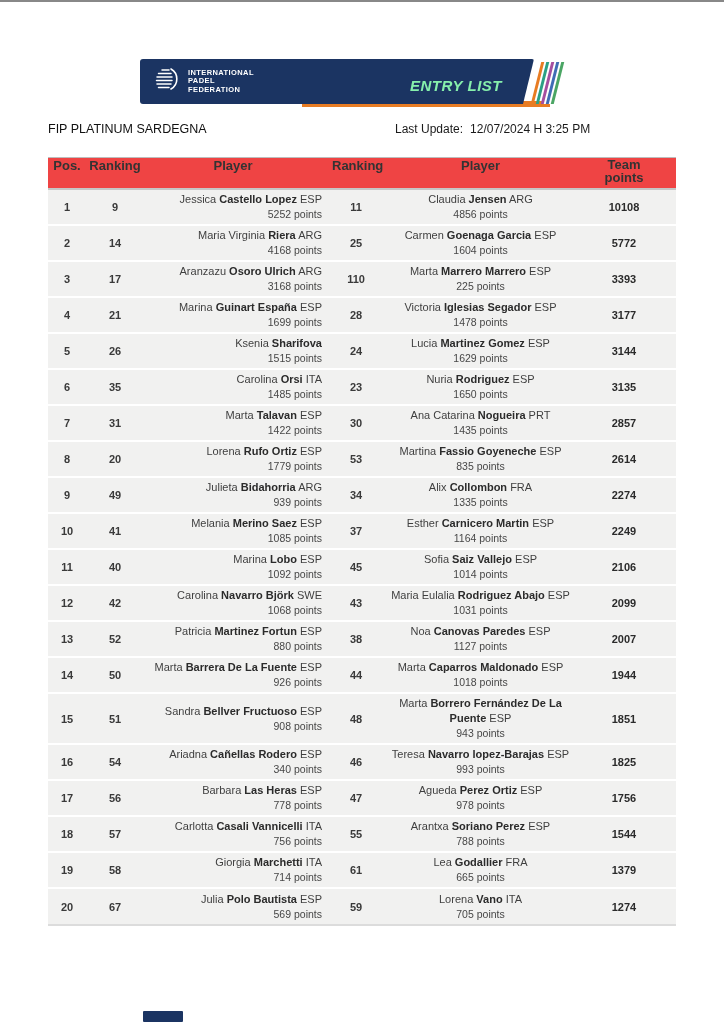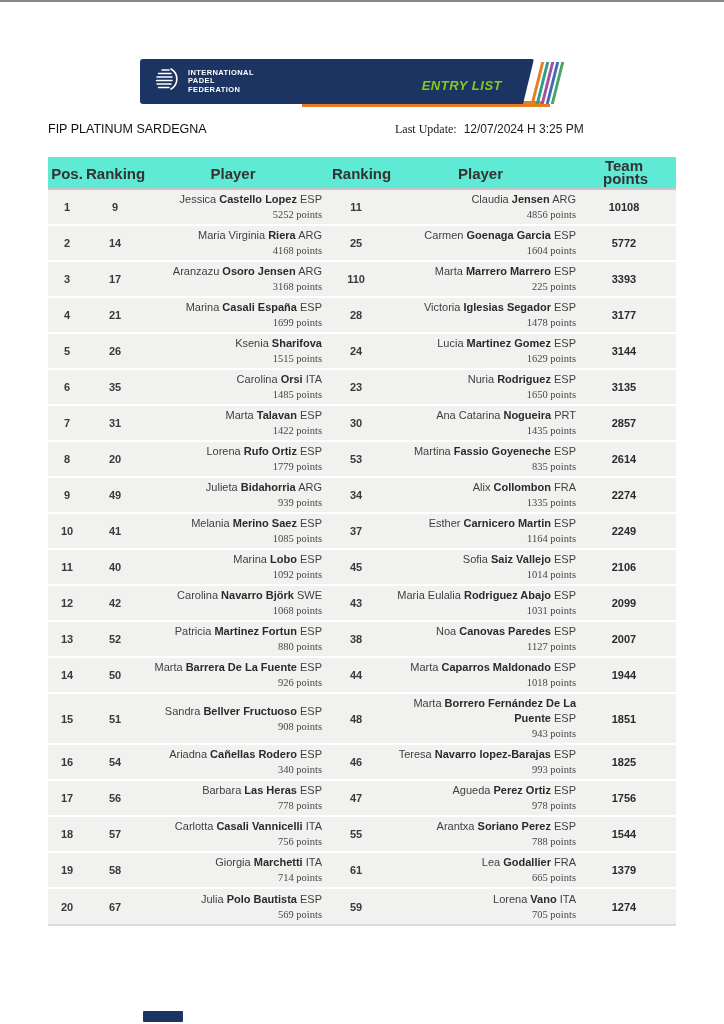--- a/index.html
+++ b/index.html
@@ -15,65 +15,65 @@
   .banner-navy {
     position:absolute; left:0; top:0; width:394px; height:45px;
     background:#1b3462; border-radius:3px 2px 0 3px;
     clip-path:polygon(0 0, 100% 0, calc(100% - 11px) 100%, 0 100%);
     display:flex; align-items:center;
   }
   .logo-wrap { display:flex; align-items:center; gap:7px; margin-left:14px; }
   .org-name { color:#ffffff; font-size:7.5px; font-weight:bold; line-height:8.5px; letter-spacing:.4px; }
   .entry-title {
     position:absolute; right:32px; top:0; height:52px; display:flex; align-items:center;
-    color:#84cc16; font-size:13px; font-weight:800; font-style:italic; letter-spacing:.5px;
+    color:#86efac; font-size:15px; font-weight:800; font-style:italic; letter-spacing:.5px;
   }
   .banner-underline {
     position:absolute; left:162px; bottom:0; width:248px; height:3px; background:#e87c23;
   }
   .banner-wedge {
     position:absolute; left:330px; bottom:0; width:72px; height:6px; background:#e87c23;
     transform:skewX(-14deg);
   }
   .banner-stripes {
     position:absolute; left:396px; top:3px; height:42px; display:flex; gap:2px;
   }
   .stripe { width:3px; height:100%; transform:skewX(-14deg); }
 
   
   .title-bar { position:absolute; left:0; top:120px; width:724px; height:18px; }
   .event-title { position:absolute; left:48px; top:0; font-size:12.5px; font-weight:normal; color:#111; }
   .last-update { position:absolute; left:395px; top:0; font-size:12px; color:#1a1a1a; }
-  .last-update .lbl { margin-right:7px;font-family:Liberation Serif, serif; }
+  .last-update .lbl { margin-right:7px; }
 
   
   .entry-table { position:absolute; left:48px; top:155px; width:628px; }
   .thead {
-    display:flex; align-items:center; min-height:33px; background:#5eead4;
+    display:flex; min-height:33px; background:#ef4444;
     border-top:1px solid #bdbdbd; border-bottom:2px solid #c6c6c6;
-    font-size:15px; font-weight:600; color:#333;
+    font-size:13px; font-weight:600; color:#333;
   }
   .tbody { border-bottom:2px solid #dcdcdc; }
   .trow {
     display:flex; align-items:center; min-height:35px; background:#f1f1f0;
     border-bottom:2px solid #ffffff; font-size:11px; padding:2px 0;
   }
   .trow:last-child { border-bottom:none; }
   .c { flex:none; }
   .col-pos    { width:38px;  text-align:center; }
   .col-rank1  { width:58px;  text-align:center; }
   .col-player1{ width:188px; text-align:right; padding-right:10px; }
   .col-rank2  { width:48px;  text-align:center; }
-  .col-player2{ width:212px; text-align:right; padding-left:5px; padding-right:16px; }
+  .col-player2{ width:212px; text-align:center; padding-left:5px; padding-right:16px; }
   .col-team   { width:84px;  text-align:center; padding-right:20px; }
   .th-team-inner { display:inline-block; width:42px; line-height:13px; }
   .pos-num, .rank-num { font-weight:700; color:#3a3a3a; }
   .pname { color:#3f3f3f; line-height:15px; }
   .pname b { color:#2b2b2b; }
-  .ppoints { color:#474747; line-height:15px; font-size:10.5px;font-family:Liberation Serif, serif; }
+  .ppoints { color:#474747; line-height:15px; font-size:10.5px; }
   .team-val { font-weight:700; color:#2b2b2b; }
 
   
   .footer-bar { position:absolute; left:143px; top:1009px; width:40px; height:11px; background:#1b3462; border-radius:1px; }
 </style>
 </head>
 <body>
 
 <div class="page">
 
@@ -156,36 +156,36 @@
       <div class="pname"><span>Carmen</span> <b>Goenaga Garcia</b> <span>ESP</span></div>
       <div class="ppoints">1604 points</div>
     </div>
     <div class="c col-team team-val">5772</div>
   </div>
 
   <div class="trow">
     <div class="c col-pos pos-num">3</div>
     <div class="c col-rank1 rank-num">17</div>
     <div class="c col-player1">
-      <div class="pname"><span>Aranzazu</span> <b>Osoro Jensen</b> <span>ARG</span></div>
+      <div class="pname"><span>Aranzazu</span> <b>Osoro Ulrich</b> <span>ARG</span></div>
       <div class="ppoints">3168 points</div>
     </div>
     <div class="c col-rank2 rank-num">110</div>
     <div class="c col-player2">
       <div class="pname"><span>Marta</span> <b>Marrero Marrero</b> <span>ESP</span></div>
       <div class="ppoints">225 points</div>
     </div>
     <div class="c col-team team-val">3393</div>
   </div>
 
   <div class="trow">
     <div class="c col-pos pos-num">4</div>
     <div class="c col-rank1 rank-num">21</div>
     <div class="c col-player1">
-      <div class="pname"><span>Marina</span> <b>Casali España</b> <span>ESP</span></div>
+      <div class="pname"><span>Marina</span> <b>Guinart España</b> <span>ESP</span></div>
       <div class="ppoints">1699 points</div>
     </div>
     <div class="c col-rank2 rank-num">28</div>
     <div class="c col-player2">
       <div class="pname"><span>Victoria</span> <b>Iglesias Segador</b> <span>ESP</span></div>
       <div class="ppoints">1478 points</div>
     </div>
     <div class="c col-team team-val">3177</div>
   </div>
 

